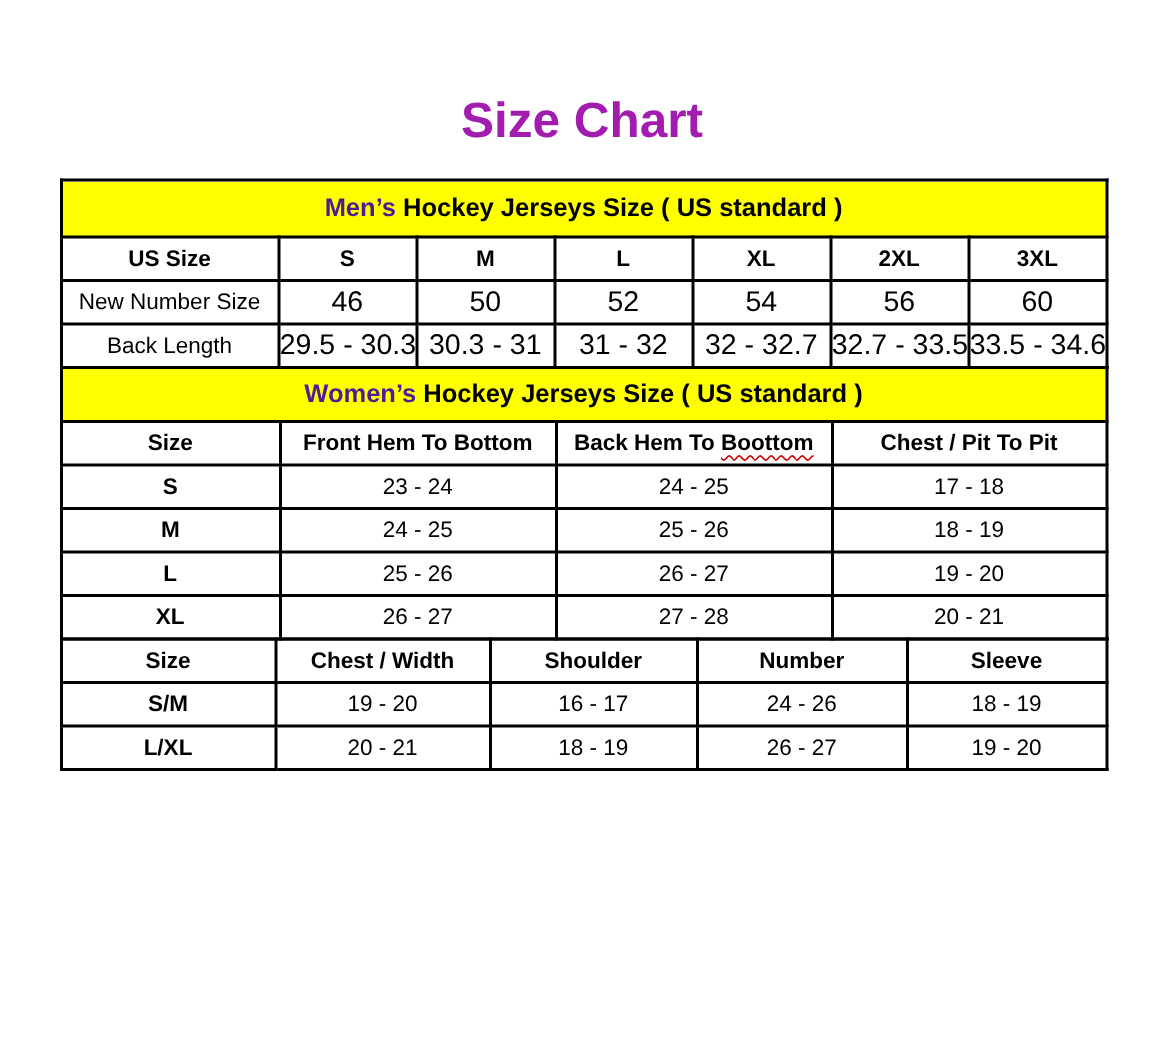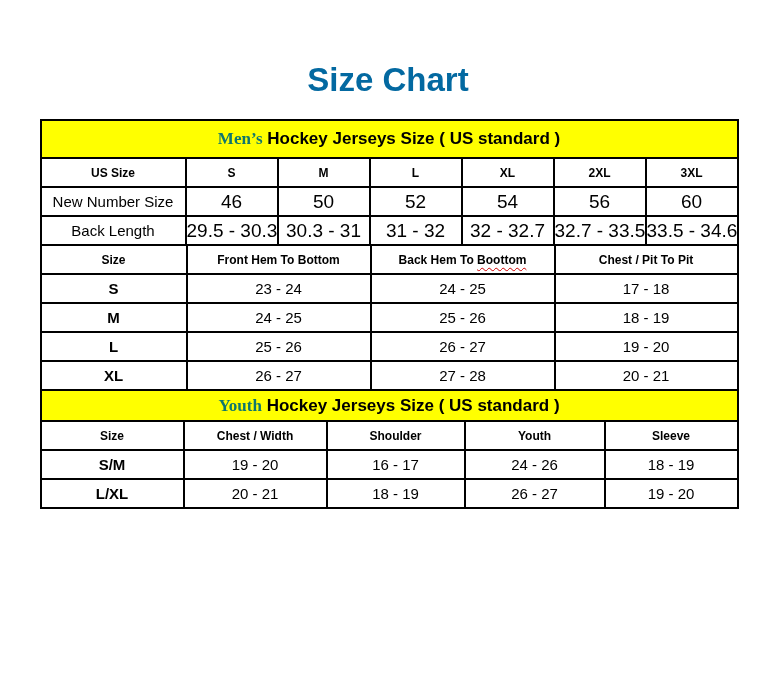--- a/index.html
+++ b/index.html
@@ -15,21 +15,21 @@
   .page {
     width: 776px;
     height: 692px;
   }
   .title {
     margin: 62px 0 0 0;
     text-align: center;
     font-size: 33px;
     line-height: 36px;
     font-weight: bold;
-    color: #0369a1;
+    color: #a21caf;
     letter-spacing: 0px;
   }
   .chart-wrap {
     margin-top: 21px;
   }
   table.grid {
     border-collapse: collapse;
     table-layout: fixed;
     width: 697px;
     margin: 0 auto;
@@ -46,24 +46,24 @@
     overflow: hidden;
   }
   tr.band-row td {
     background: #ffff00;
     font-weight: bold;
     font-size: 17px;
   }
   .mens  tr.band-row td { height: 36px; }
   .womens tr.band-row td { height: 34px; }
   .youth tr.band-row td { height: 29px; }
-  .accent { color: #0f766e; font-family: Liberation Serif, serif; }
+  .accent { color: #4c1d95; }
   tr.header-row th {
     font-weight: bold;
-    font-size: 12px;
+    font-size: 15px;
     height: 27px;
   }
   tbody th.row-label, tbody td.val {
     font-size: 15px;
     height: 27px;
   }
   .mens tbody td.val { font-size: 19px; }
   .mens tbody th.row-label { font-weight: normal; }
   .womens tbody th.row-label, .youth tbody th.row-label { font-weight: bold; }
   .sq {
@@ -132,20 +132,23 @@
 
     <div class="holder">
       <table class="grid womens">
         <colgroup>
           <col style="width:146px">
             <col style="width:184px">
             <col style="width:184px">
             <col style="width:183px">
         </colgroup>
         <thead>
+            <tr class="band-row">
+              <td colspan="4"><span class="accent">Women’s</span><span> Hockey Jerseys Size ( US standard )</span></td>
+            </tr>
             <tr class="header-row">
               <th><span>Size</span></th>
               <th><span>Front Hem To Bottom</span></th>
               <th><span>Back Hem To </span><span class="sq">Boottom</span></th>
               <th><span>Chest / Pit To Pit</span></th>
             </tr>
           </thead>
         <tbody>
             <tr>
               <th class="row-label" scope="row">S</th>
@@ -178,28 +181,25 @@
     <div class="holder">
       <table class="grid youth">
         <colgroup>
           <col style="width:143px">
             <col style="width:143px">
             <col style="width:138px">
           <col style="width:140px">
             <col style="width:133px">
         </colgroup>
         <thead>
-            <tr class="band-row">
-              <td colspan="5"><span class="accent">Youth</span><span> Hockey Jerseys Size ( US standard )</span></td>
-            </tr>
             <tr class="header-row">
               <th><span>Size</span></th>
               <th><span>Chest / Width</span></th>
               <th><span>Shoulder</span></th>
-              <th><span>Youth</span></th>
+              <th><span>Number</span></th>
               <th><span>Sleeve</span></th>
             </tr>
           </thead>
         <tbody>
             <tr>
               <th class="row-label" scope="row">S/M</th>
               <td class="val">19 - 20</td>
               <td class="val">16 - 17</td>
               <td class="val">24 - 26</td>
               <td class="val">18 - 19</td>

